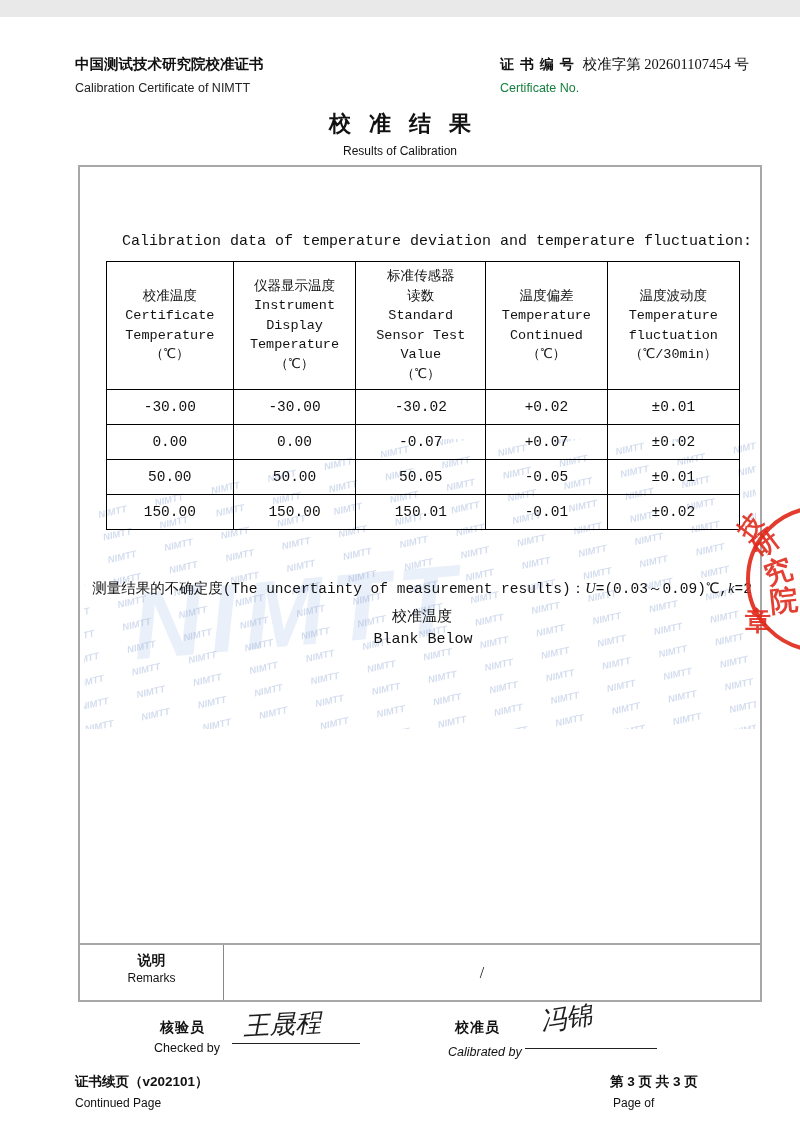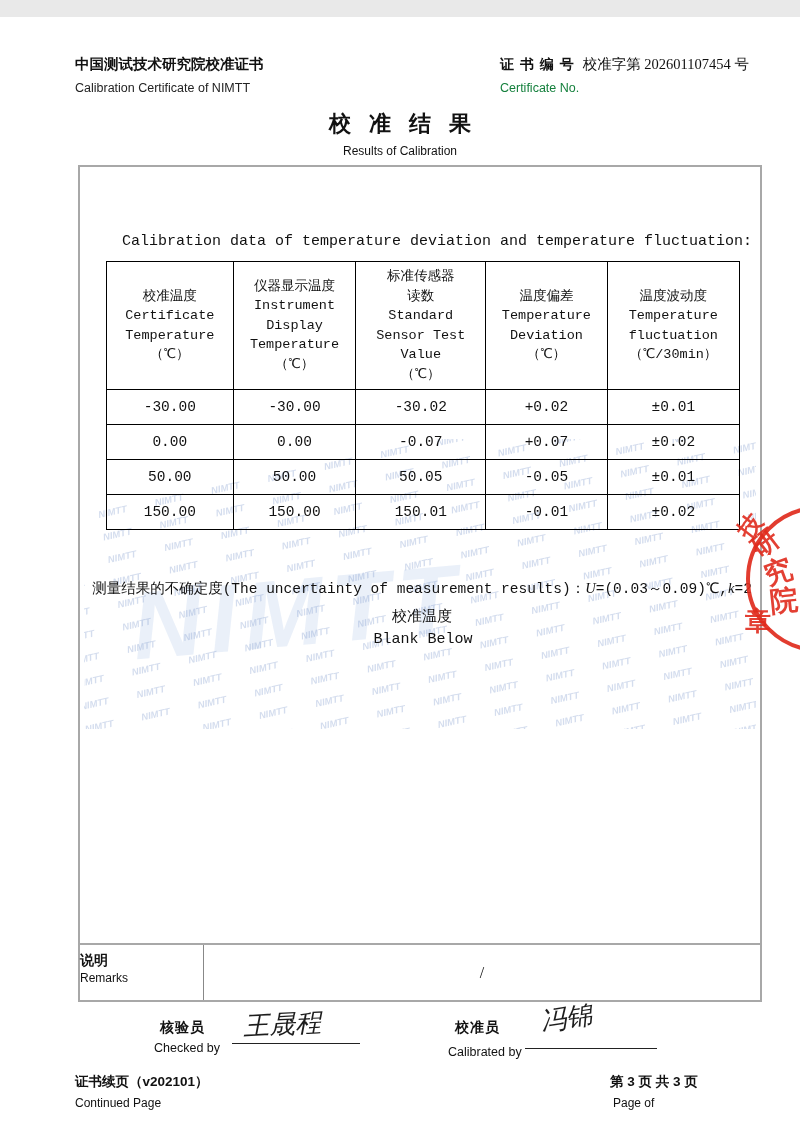--- a/index.html
+++ b/index.html
@@ -49,21 +49,21 @@
   .uncert i{font-family:"Liberation Serif","DejaVu Serif",serif;font-style:italic;}
   .blank-cn{left:0;top:440px;width:684px;text-align:center;font-size:15px;}
   .blank-en{left:1px;top:464px;width:684px;text-align:center;font-size:15px;}
 
   
   .stamp-ring{left:746px;top:489px;width:146px;height:146px;border:4px solid #e02b1d;border-radius:50%;box-sizing:border-box;opacity:.92;}
   .stamp-char{position:absolute;color:#e02b1d;font-weight:bold;line-height:1;opacity:.9;}
 
   
   .remarks-box{left:78px;top:926px;width:684px;height:59px;border:2px solid #a8a8a8;box-sizing:border-box;}
-  .remarks-cell{position:absolute;left:0;top:0;width:124px;height:100%;border-right:1.5px solid #888;box-sizing:border-box;text-align:left;}
+  .remarks-cell{position:absolute;left:0;top:0;width:144px;height:100%;border-right:1.5px solid #888;box-sizing:border-box;text-align:center;}
   .remarks-cn{margin-top:7px;font-size:14px;font-weight:bold;}
   .remarks-en{font-size:12px;margin-top:1px;}
   .remarks-val{position:absolute;left:124px;top:0;right:0;height:100%;display:flex;align-items:center;justify-content:center;font-size:16px;}
 
   
   .sig-label{font-size:14px;font-weight:bold;letter-spacing:1px;}
   .sig-sub{font-size:12.5px;}
   .sig-line{border-top:1.5px solid #222;height:0;}
   .sig-name{font-size:26px;font-style:italic;color:#1d1d1d;white-space:nowrap;}
 
@@ -122,21 +122,21 @@
               <div>标准传感器</div>
               <div>读数</div>
               <div>Standard</div>
               <div>Sensor Test</div>
               <div>Value</div>
               <div>（℃）</div>
             </th>
             <th>
               <div>温度偏差</div>
               <div>Temperature</div>
-              <div>Deviation</div>
+              <div>Continued</div>
               <div>（℃）</div>
             </th>
             <th>
               <div>温度波动度</div>
               <div>Temperature</div>
               <div>fluctuation</div>
               <div>（℃/30min）</div>
             </th>
           </tr>
       </thead>
@@ -195,21 +195,21 @@
     </div>
     <div class="remarks-val serif">/</div>
   </div>
 
   <div class="abs sig-label" style="left:160px;top:1002px;">核验员</div>
   <div class="abs sig-sub" style="left:154px;top:1024px;">Checked by</div>
   <div class="abs sig-name" style="left:243px;top:990px;transform:rotate(-3deg);">王晟程</div>
   <div class="abs sig-line" style="left:232px;top:1026px;width:128px;"></div>
 
   <div class="abs sig-label" style="left:455px;top:1002px;text-align:right;">校准员</div>
-  <div class="abs sig-sub" style="left:448px;top:1028px;">Calibrated by</div>
+  <div class="abs sig-sub" style="left:448px;top:1028px;font-style:italic;">Calibrated by</div>
   <div class="abs sig-name" style="left:540px;top:984px;transform:rotate(-9deg);">冯锦</div>
   <div class="abs sig-line" style="left:525px;top:1031px;width:132px;"></div>
 
   <div class="abs foot-cn" style="left:75px;top:1056px;">证书续页（v202101）</div>
   <div class="abs foot-en" style="left:75px;top:1079px;">Continued Page</div>
   <div class="abs foot-cn" style="left:610px;top:1056px;">第 3 页 共 3 页</div>
   <div class="abs foot-en" style="left:613px;top:1079px;">Page of</div>
 
 </div>
 

